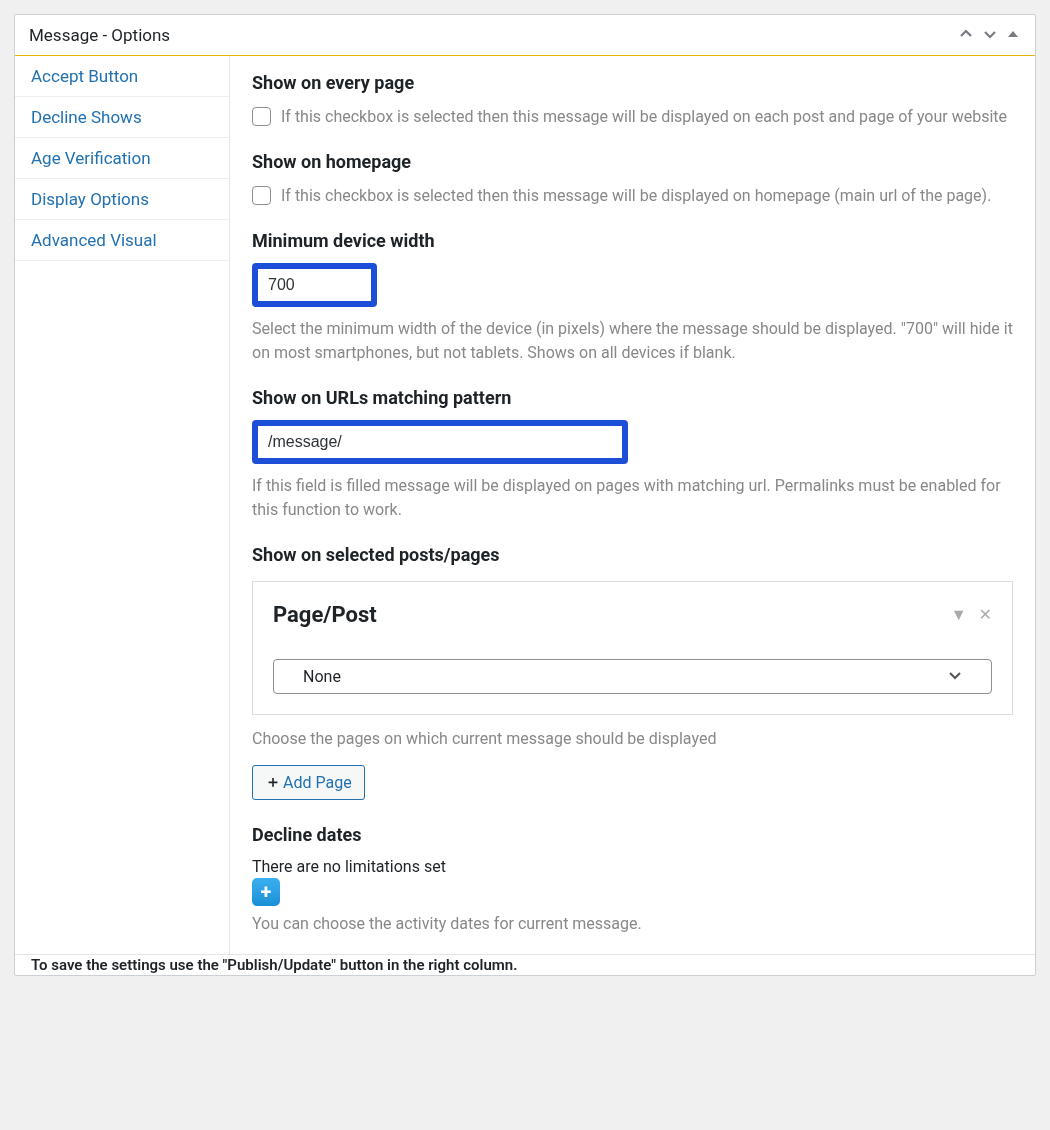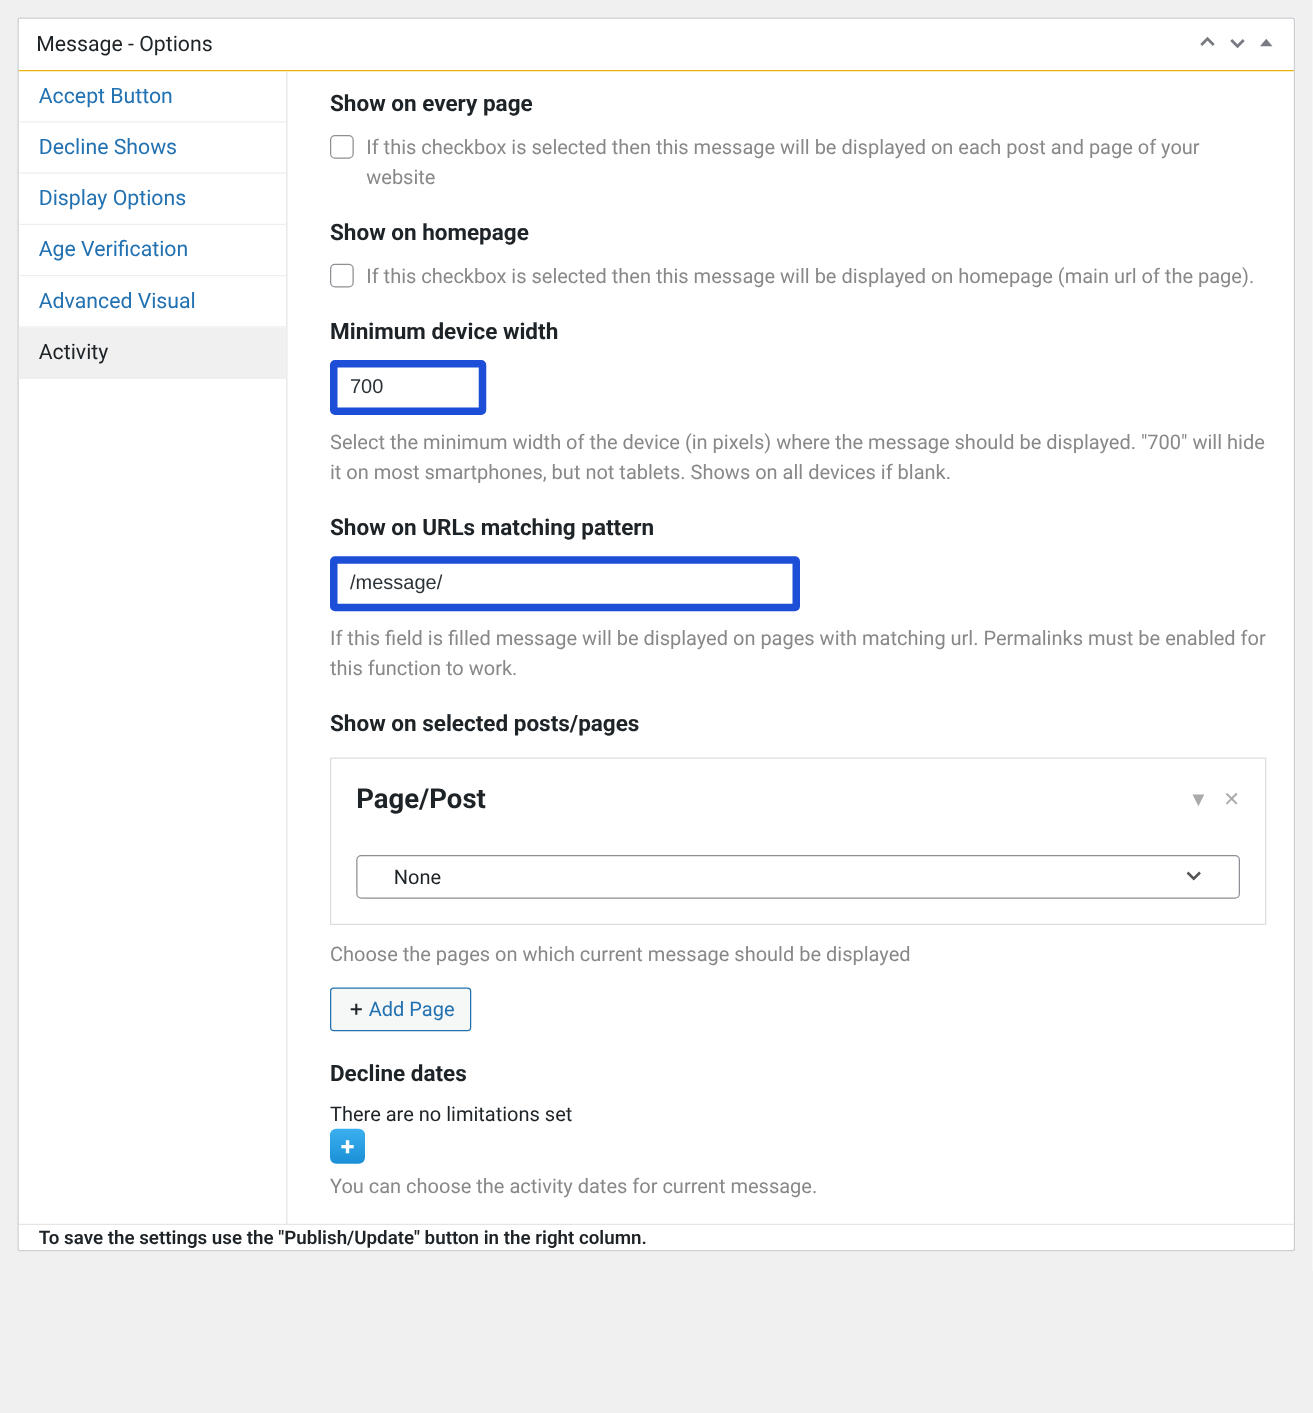--- a/index.html
+++ b/index.html
@@ -35,21 +35,20 @@
   }
   .panel-controls span {
     color: #787c82;
     cursor: pointer;
     font-size: 14px;
     line-height: 1;
     padding: 2px;
   }
   .panel-body {
     display: flex;
-    gap: 12px;
   }
   .sidebar {
     width: 215px;
     flex: 0 0 215px;
     border-right: 1px solid #e5e5e5;
   }
   .sidebar-item {
     padding: 10px 16px;
     border-bottom: 1px solid #eee;
     font-size: 17px;
@@ -226,30 +225,27 @@
   <div class="panel-body">
 
     <div class="sidebar">
       <div class="sidebar-item">
         <span>Accept Button</span>
       </div>
       <div class="sidebar-item">
         <span>Decline Shows</span>
       </div>
       <div class="sidebar-item">
+        <span>Age Verification</span>
+      </div>
+      <div class="sidebar-item">
         <span>Display Options</span>
       </div>
       <div class="sidebar-item">
-        <span>Age Verification</span>
-      </div>
-      <div class="sidebar-item">
         <span>Advanced Visual</span>
-      </div>
-      <div class="sidebar-item active">
-        <span>Activity</span>
       </div>
     </div>
 
     <div class="content">
 
       <div class="section-heading">Show on every page</div>
       <div class="check-row">
         <div class="checkbox"></div>
         <div class="check-desc">If this checkbox is selected then this message will be displayed on each post and page of your website</div>
       </div>

